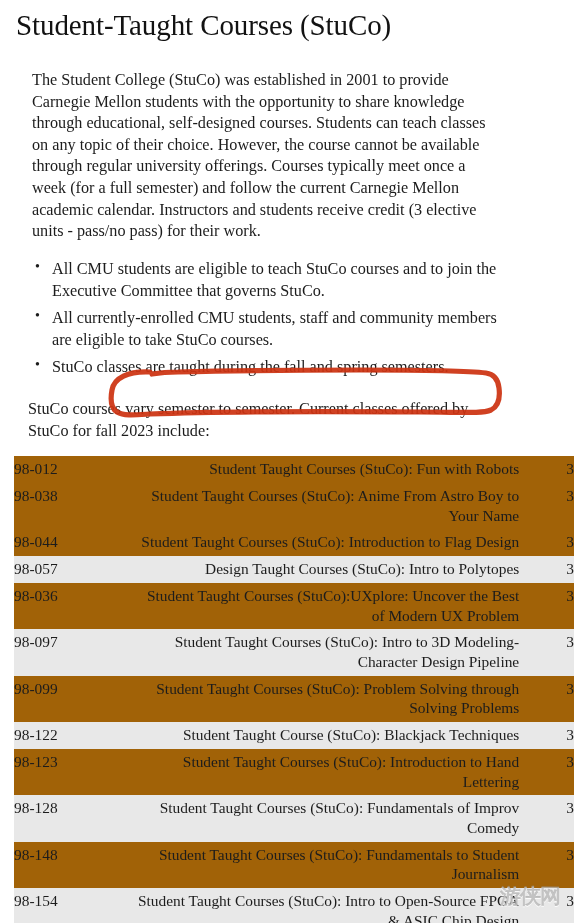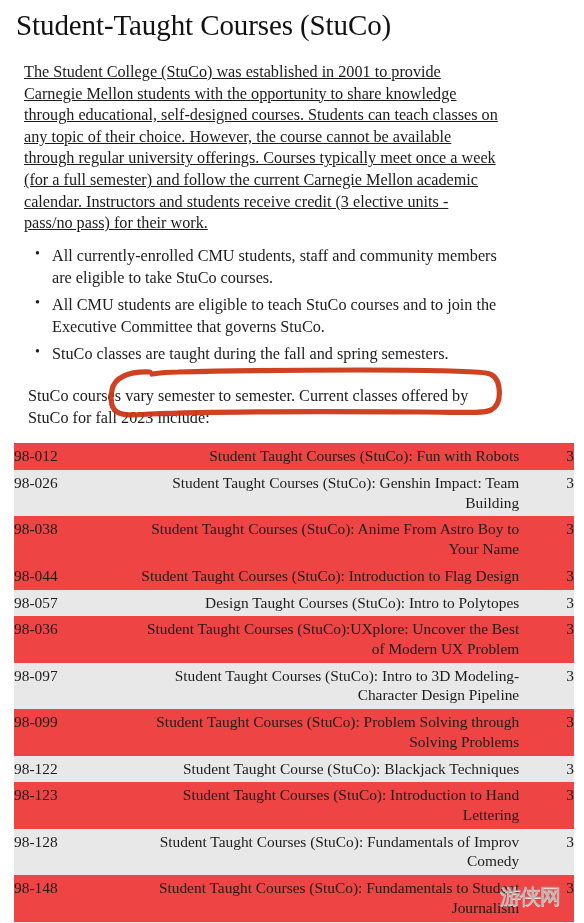--- a/index.html
+++ b/index.html
@@ -26,27 +26,26 @@
   .page-title {
     font-size: 29px;
     font-weight: normal;
     line-height: 1.1;
     margin: 0;
     padding: 10px 0 0 16px;
     letter-spacing: -0.1px;
     color: #121212;
   }
   .intro-paragraph {
-    margin: 8px;
+    margin: 16px;
     padding: 12px 14px 0 16px;
     font-size: 16.2px;
     line-height: 1.335;
     text-align: left;
     color: #1c1c1c;
-    text-decoration: underline;
   }
   .bullet-list {
     margin: 11px 0 0 0;
     padding: 0 18px 0 50px;
     list-style: none;
   }
   .bullet-list li {
     position: relative;
     font-size: 16.2px;
     line-height: 1.335;
@@ -75,21 +74,21 @@
   table.course-table {
     width: 560px;
     margin-left: 14px;
     border-collapse: collapse;
     table-layout: fixed;
   }
   table.course-table tr.row-shaded {
     background: #e8e8e8;
   }
   table.course-table tr.row-plain {
-    background: #ef4444;
+    background: #a16207;
   }
   table.course-table td {
     font-size: 15.4px;
     line-height: 1.28;
     vertical-align: top;
     padding: 3px 0 4px 0;
     color: #1c1c1c;
   }
   td.col-number {
     width: 118px;
@@ -133,38 +132,33 @@
 </head>
 <body>
 
 <div class="page">
 
   <h1 class="page-title">Student-Taught Courses (StuCo)</h1>
 
   <p class="intro-paragraph">The Student College (StuCo) was established in 2001 to provide Carnegie Mellon students with the opportunity to share knowledge through educational, self-designed courses. Students can teach classes on any topic of their choice. However, the course cannot be available through regular university offerings. Courses typically meet once a week (for a full semester) and follow the current Carnegie Mellon academic calendar. Instructors and students receive credit (3 elective units - pass/no pass) for their work.</p>
 
   <ul class="bullet-list">
+    <li>All CMU students are eligible to teach StuCo courses and to join the Executive Committee that governs StuCo.</li>
     <li>All currently-enrolled CMU students, staff and community members are eligible to take StuCo courses.</li>
-    <li>All CMU students are eligible to teach StuCo courses and to join the Executive Committee that governs StuCo.</li>
     <li>StuCo classes are taught during the fall and spring semesters.</li>
   </ul>
 
   <p class="closing-paragraph">StuCo courses vary semester to semester. Current classes offered by StuCo for fall 2023 include:</p>
 
   <div class="course-table-wrap">
     <table class="course-table">
       <tbody>
         <tr class="row-plain">
           <td class="col-number">98-012</td>
           <td class="col-title">Student Taught Courses (StuCo): Fun with Robots</td>
-          <td class="col-units">3</td>
-        </tr>
-        <tr class="row-shaded">
-          <td class="col-number">98-026</td>
-          <td class="col-title">Student Taught Courses (StuCo): Genshin Impact: Team Building</td>
           <td class="col-units">3</td>
         </tr>
         <tr class="row-plain">
           <td class="col-number">98-038</td>
           <td class="col-title">Student Taught Courses (StuCo): Anime From Astro Boy to Your Name</td>
           <td class="col-units">3</td>
         </tr>
         <tr class="row-plain">
           <td class="col-number">98-044</td>
           <td class="col-title">Student Taught Courses (StuCo): Introduction to Flag Design</td>

